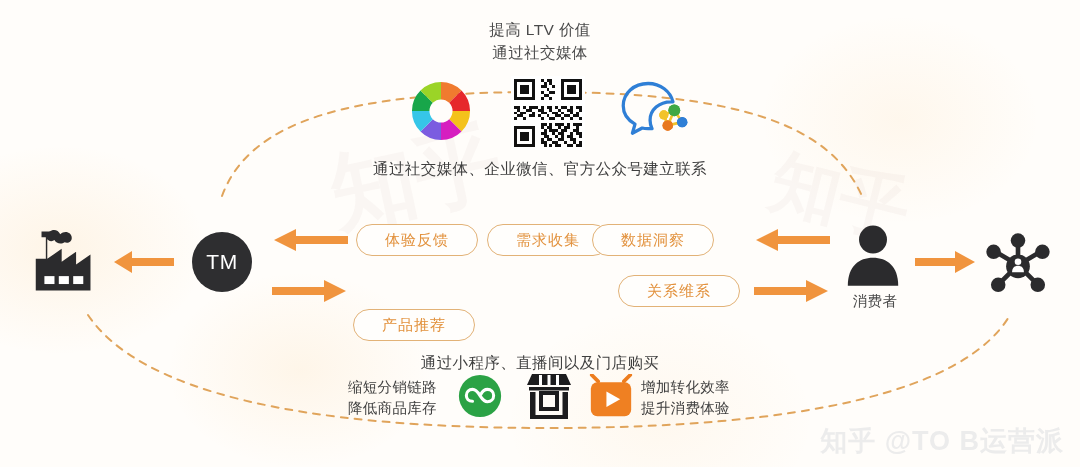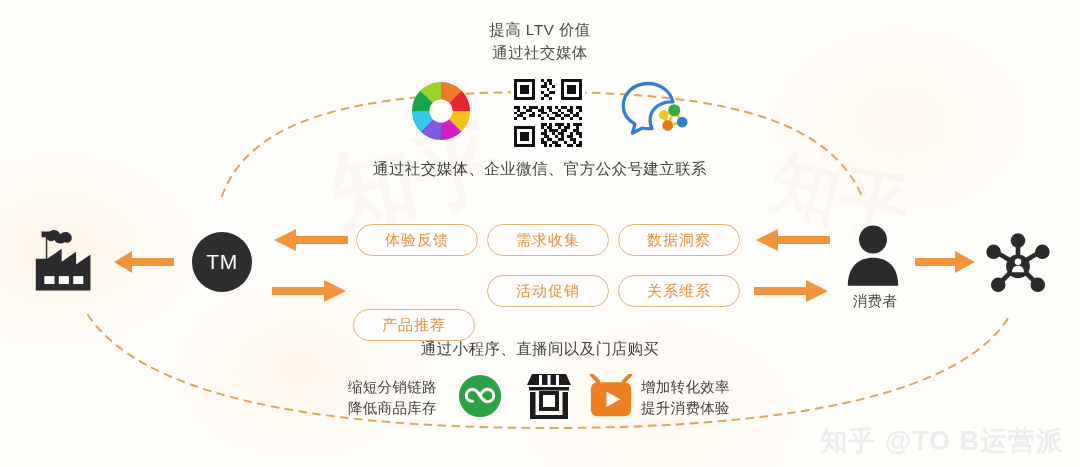--- a/index.html
+++ b/index.html
@@ -24,21 +24,21 @@
   .hdr{
     position:absolute;left:0;right:0;top:18px;text-align:center;
     font-size:15.5px;line-height:23px;color:#4a4a4a;letter-spacing:.4px;
     white-space:pre-line;font-weight:400;
   }
   .band-text{
     position:absolute;left:0;right:0;text-align:center;
     font-size:15.5px;color:#3f3f3f;letter-spacing:.4px;
   }
   #band-top{top:159px;}
-  #band-bottom{top:339px;}
+  #band-bottom{top:353px;}
   .side-text{
     position:absolute;font-size:14.5px;line-height:21px;color:#3f3f3f;
     white-space:pre-line;letter-spacing:.3px;
   }
   #bottom-left-text{left:348px;top:377px;text-align:left;}
   #bottom-right-text{left:641px;top:377px;text-align:left;}
   .node-label{
     position:absolute;font-size:14.5px;color:#4a4a4a;text-align:center;
     letter-spacing:.3px;width:140px;
   }
@@ -253,29 +253,26 @@
   <svg class="abs" style="left:272px;top:279px;" width="76" height="24" viewBox="0 0 76 24">
     <path d="M0 8 L52 8 L52 1 L74 12 L52 23 L52 16 L0 16 Z" fill="#F0943E"></path>
   </svg>
 
   <div class="pill" style="left:356px;top:224px;">
     <span>体验反馈</span>
   </div>
   <div class="pill" style="left:487px;top:224px;font-family:Liberation Serif, serif;">
     <span>需求收集</span>
   </div>
-  <div class="pill" style="left:618px;top:224px;align-items:center;">
+  <div class="pill" style="left:592px;top:224px;align-items:center;">
     <span>数据洞察</span>
   </div>
 
   <div class="pill" style="left:353px;top:275px;margin-top:34px;">
     <span>产品推荐</span>
-  </div>
-  <div class="pill" style="left:487px;top:275px;">
-    <span>活动促销</span>
   </div>
   <div class="pill" style="left:618px;top:275px;">
     <span>关系维系</span>
   </div>
 
   <svg class="abs" style="left:754px;top:228px;" width="76" height="24" viewBox="0 0 76 24">
     <path d="M76 8 L24 8 L24 1 L2 12 L24 23 L24 16 L76 16 Z" fill="#F0943E"></path>
   </svg>
 
   <svg class="abs" style="left:754px;top:279px;" width="76" height="24" viewBox="0 0 76 24">

